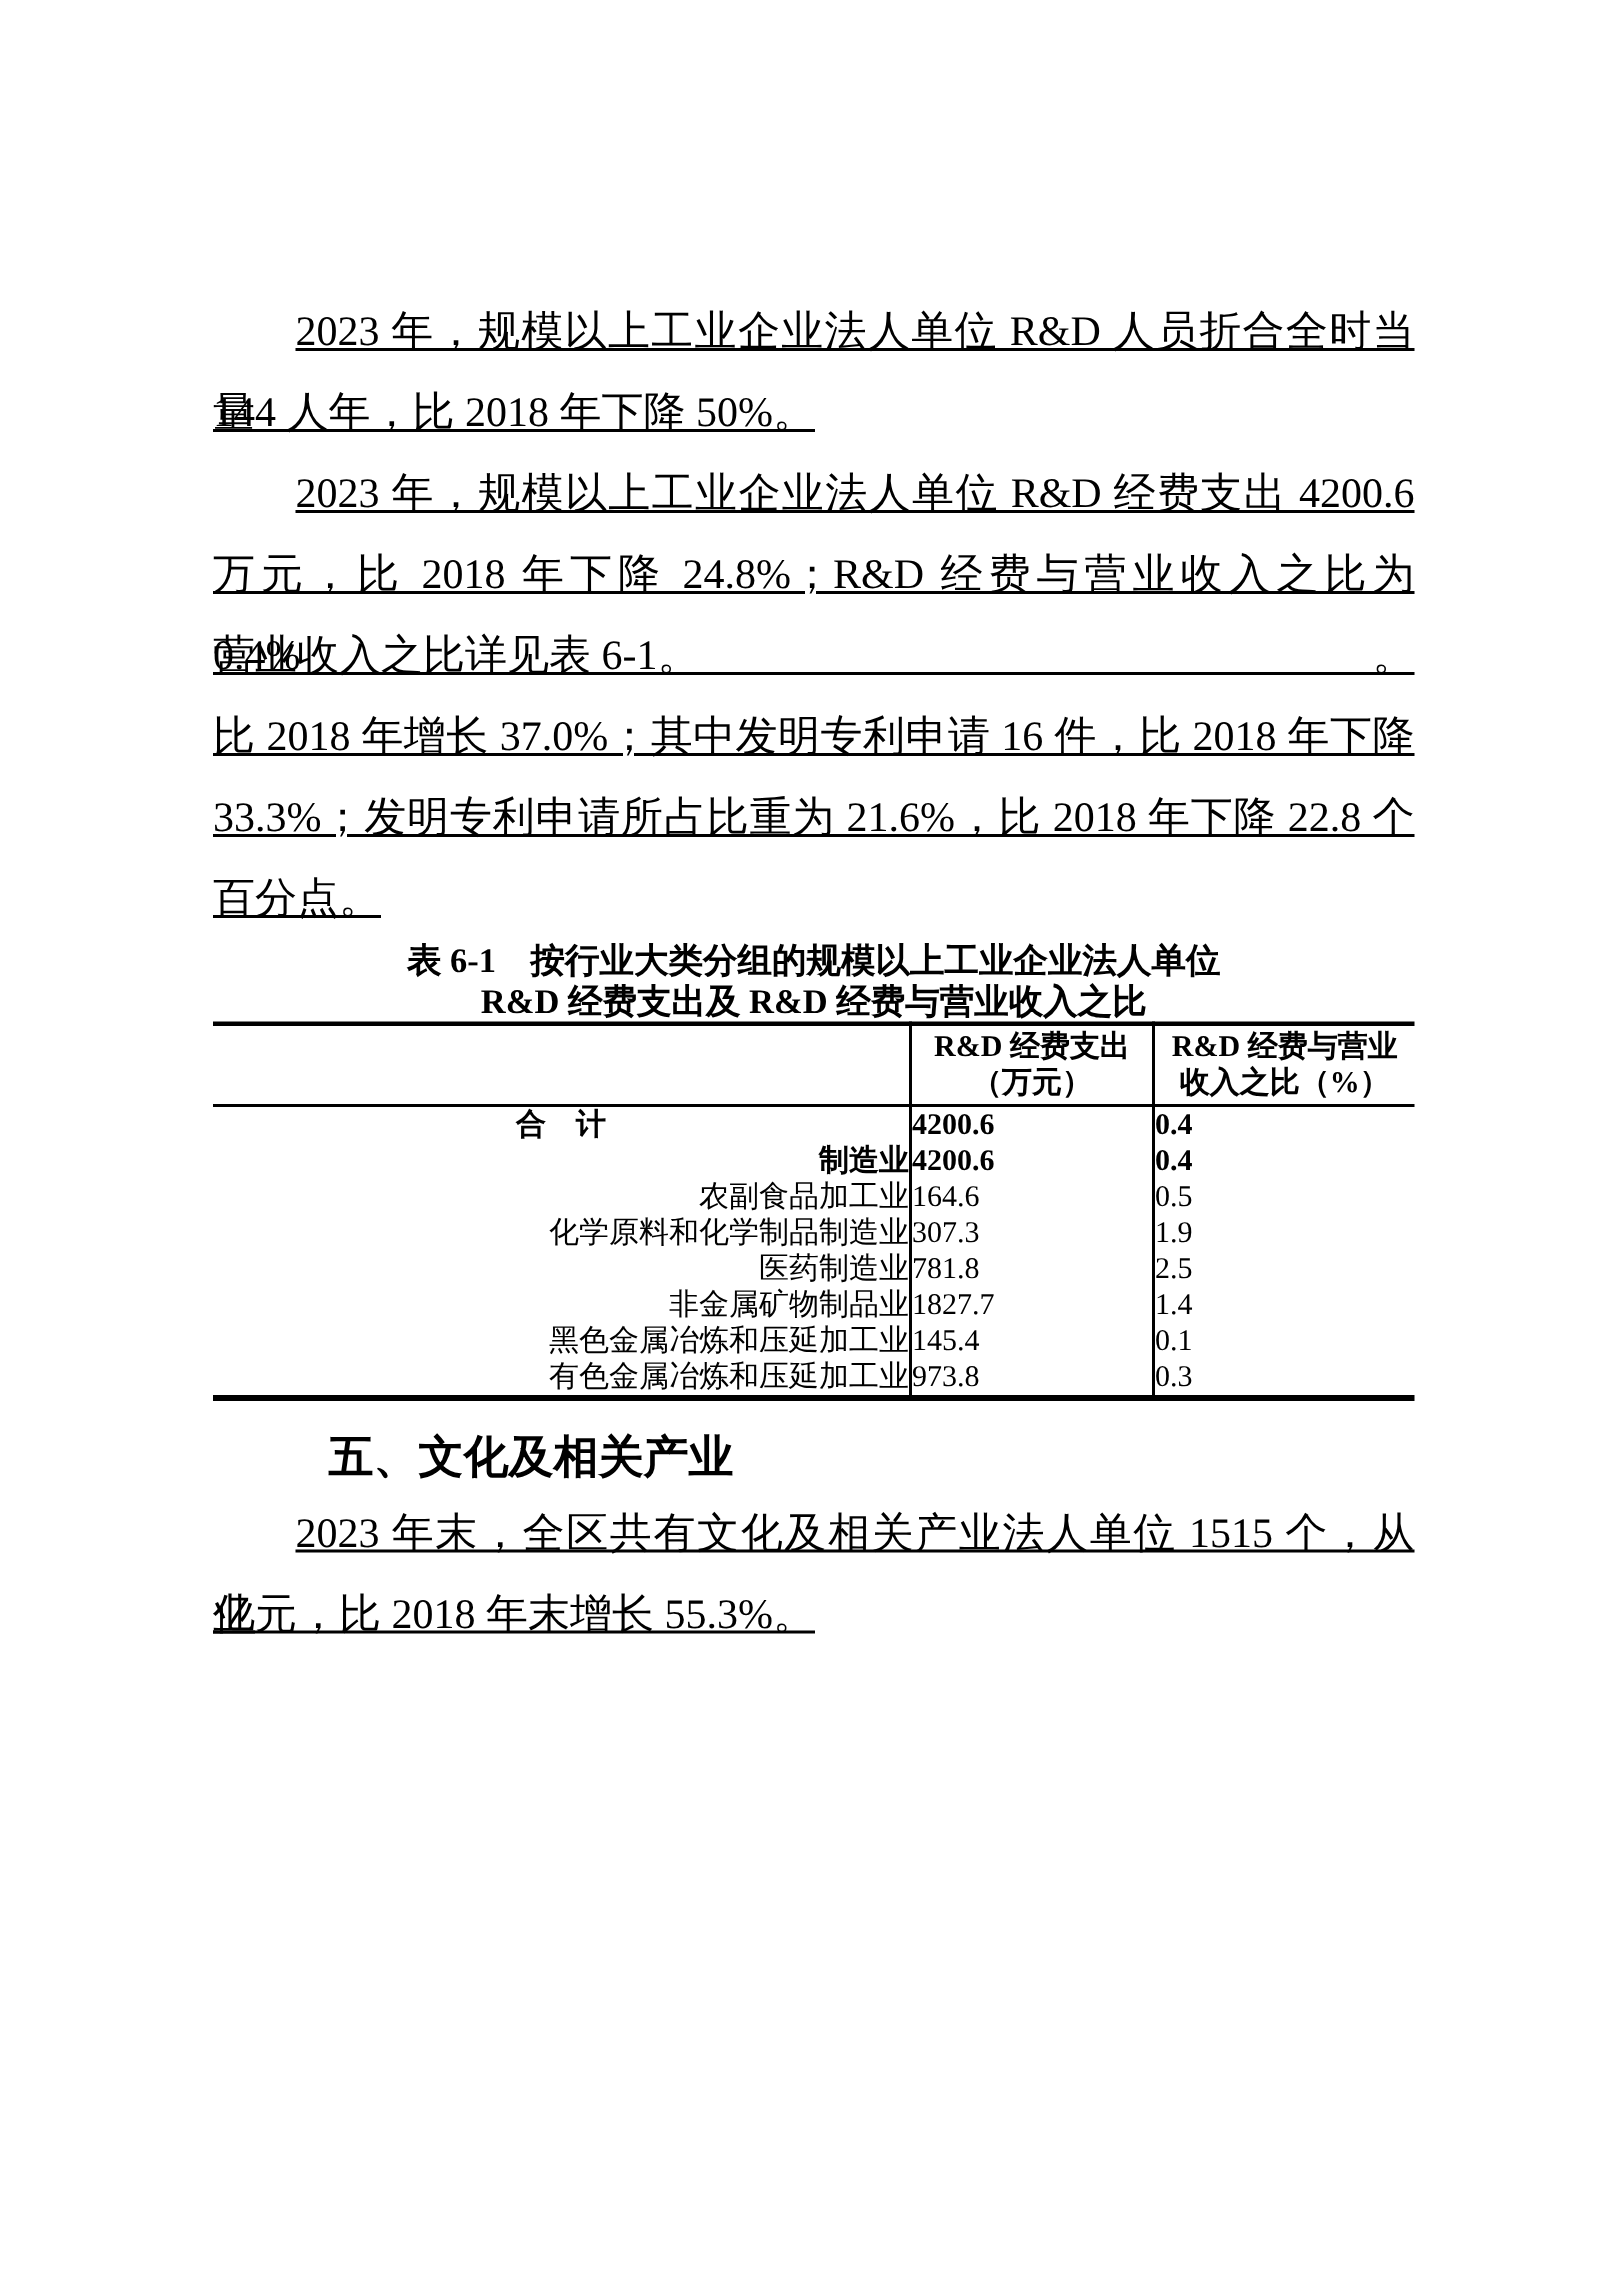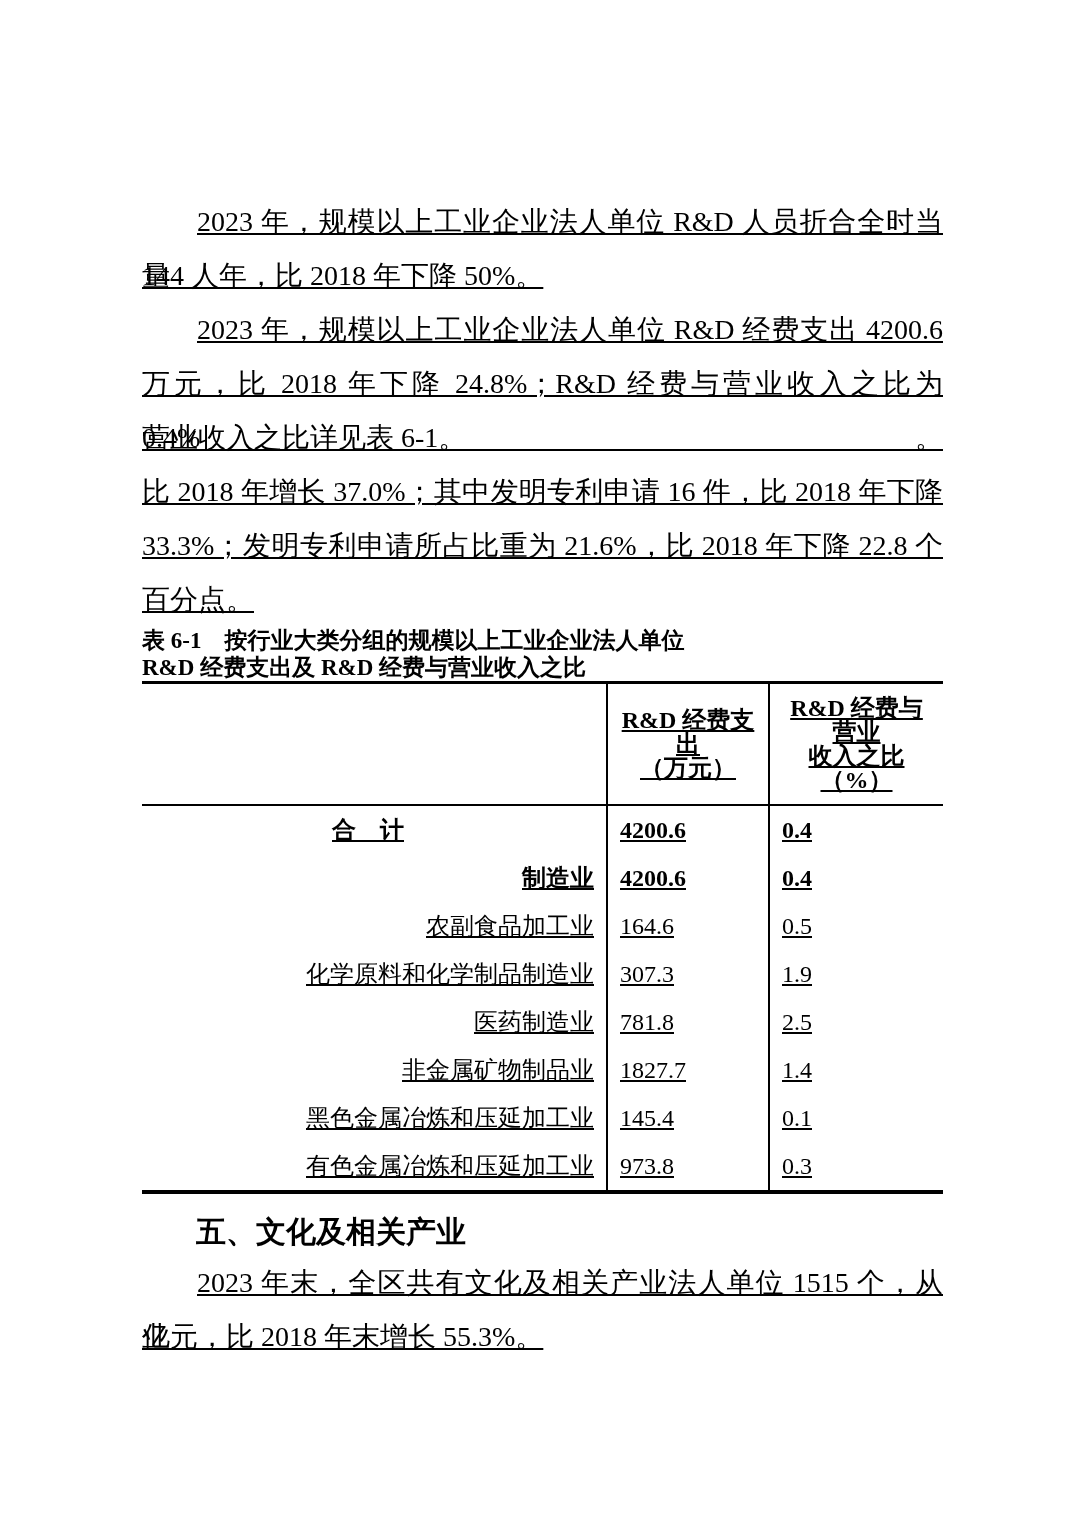--- a/index.html
+++ b/index.html
@@ -29,39 +29,39 @@
     height: 54px;
     text-align: justify;
     text-align-last: justify;
     text-decoration: underline;
   }
   .line.first { text-indent: 55px; }
   .line.last  { text-align-last: left; }
 
   
   .table-title {
+    text-align: center;
     font-weight: bold;
     font-size: 23px;
     line-height: 27px;
   }
   .table-title div { height: 27px; }
 
   
   table.data-table {
     width: 801px;
     border-collapse: collapse;
     table-layout: fixed;
     border-top: 3px solid #000;
     border-bottom: 4px solid #000;
   }
   table.data-table th, table.data-table td {
-    margin: 0; padding: 12px;
-    font-size: 24px;
+    margin: 0; padding: 0;
+    font-size: 20px;
     vertical-align: middle;
-    text-decoration: underline;
   }
   col.c1 { width: 465px; }
   col.c2 { width: 162px; }
   col.c3 { width: 174px; }
   thead th {
     height: 52px;
     border-bottom: 2px solid #000;
     font-weight: bold;
     text-align: center;
     line-height: 24px;
@@ -69,21 +69,21 @@
   thead th.vline, tbody td.vline { border-left: 2px solid #000; }
   tbody td { height: 24px; line-height: 24px; }
   td.label { text-align: right; padding-left: 34px; }
   td.num   { text-align: left; padding-right: 4px; }
   tr.total-row td.label { text-align: center; padding-left: 0; }
   tr.total-row td, tr.group-row td { font-weight: bold; }
   tr.group-row td.label { padding-left: 2px; }
 
   
   .section-heading {
-    margin: 20px 0 6px 54px;
+    margin: 20px 0 6px 77px;
     font-family: "Liberation Sans", "DejaVu Sans", sans-serif;
     font-weight: bold;
     font-size: 30px;
     line-height: 36px;
     color: #000;
   }
 </style>
 </head>
 <body>
 

